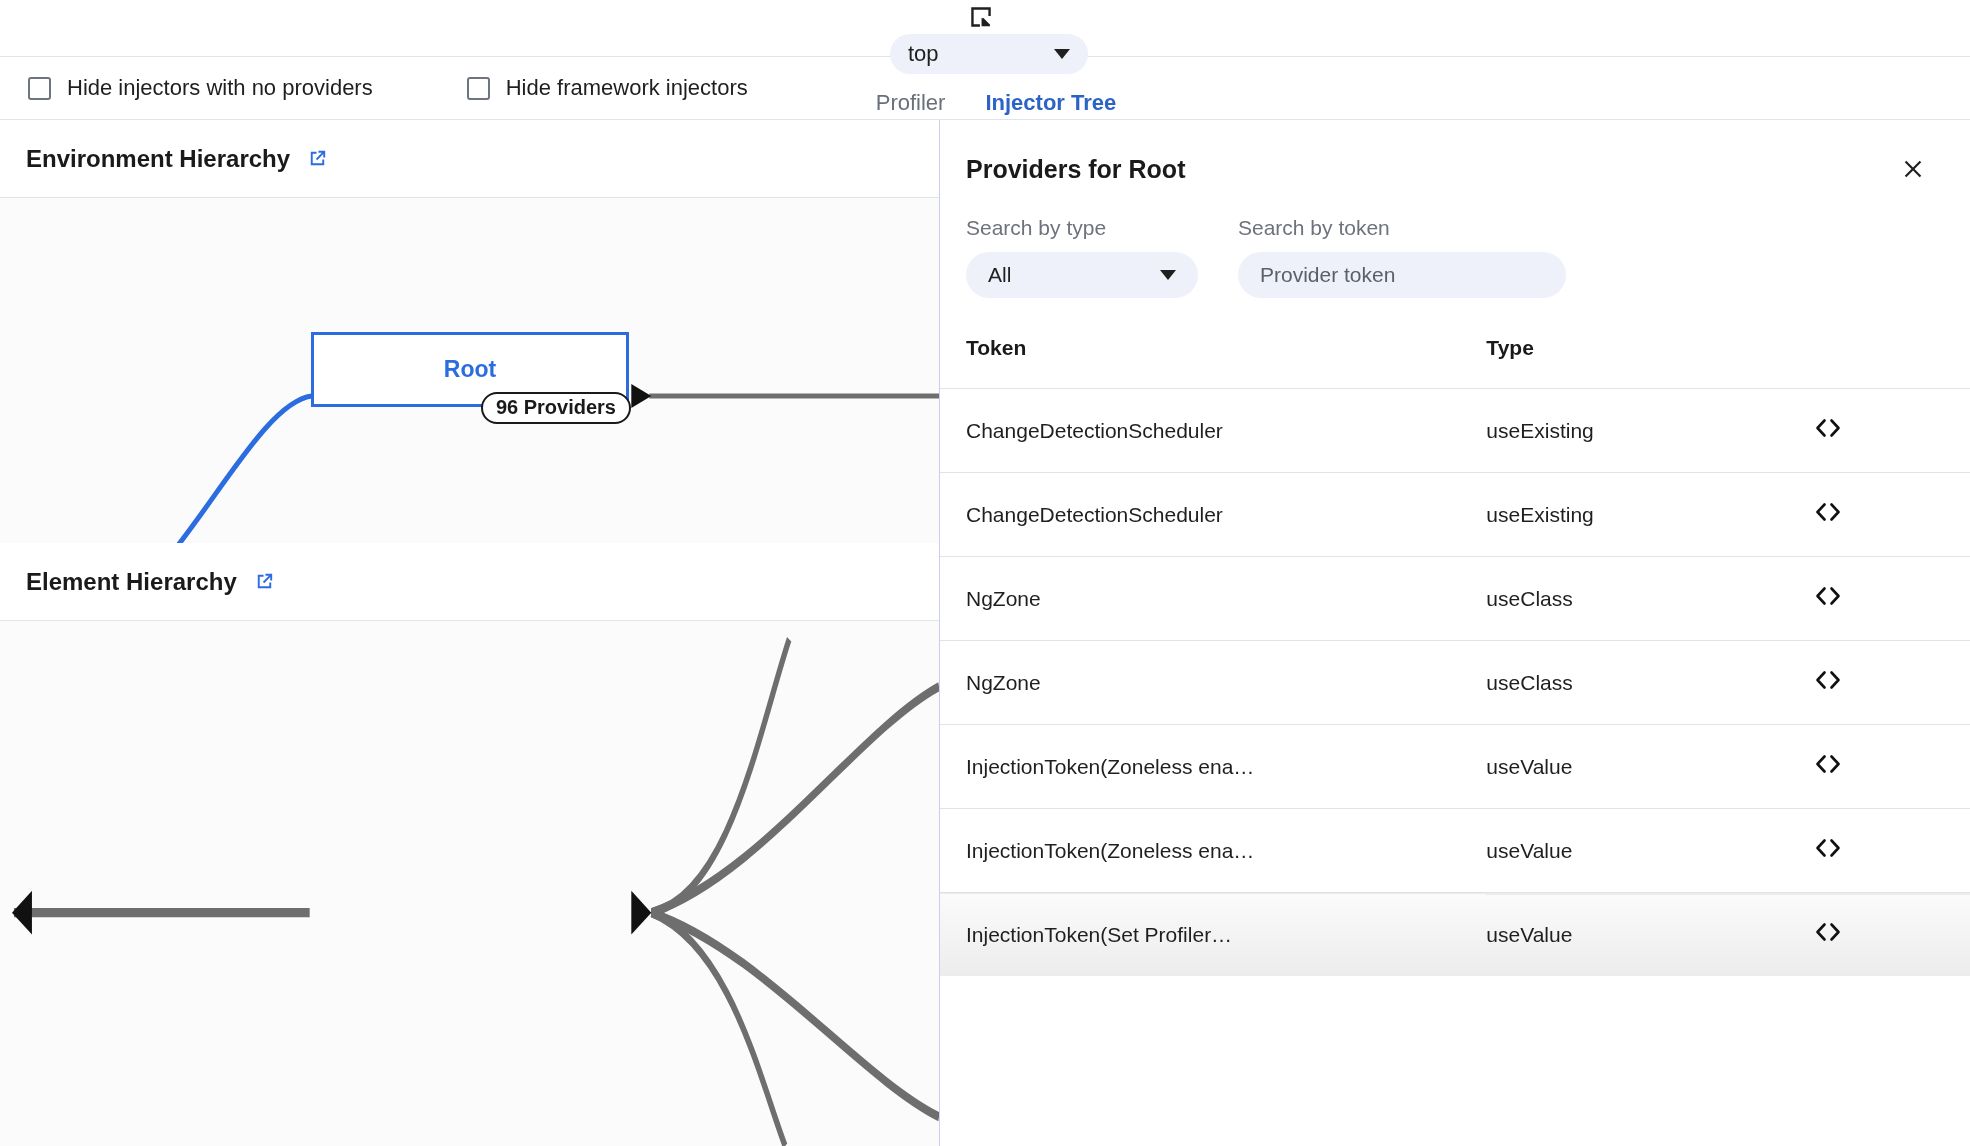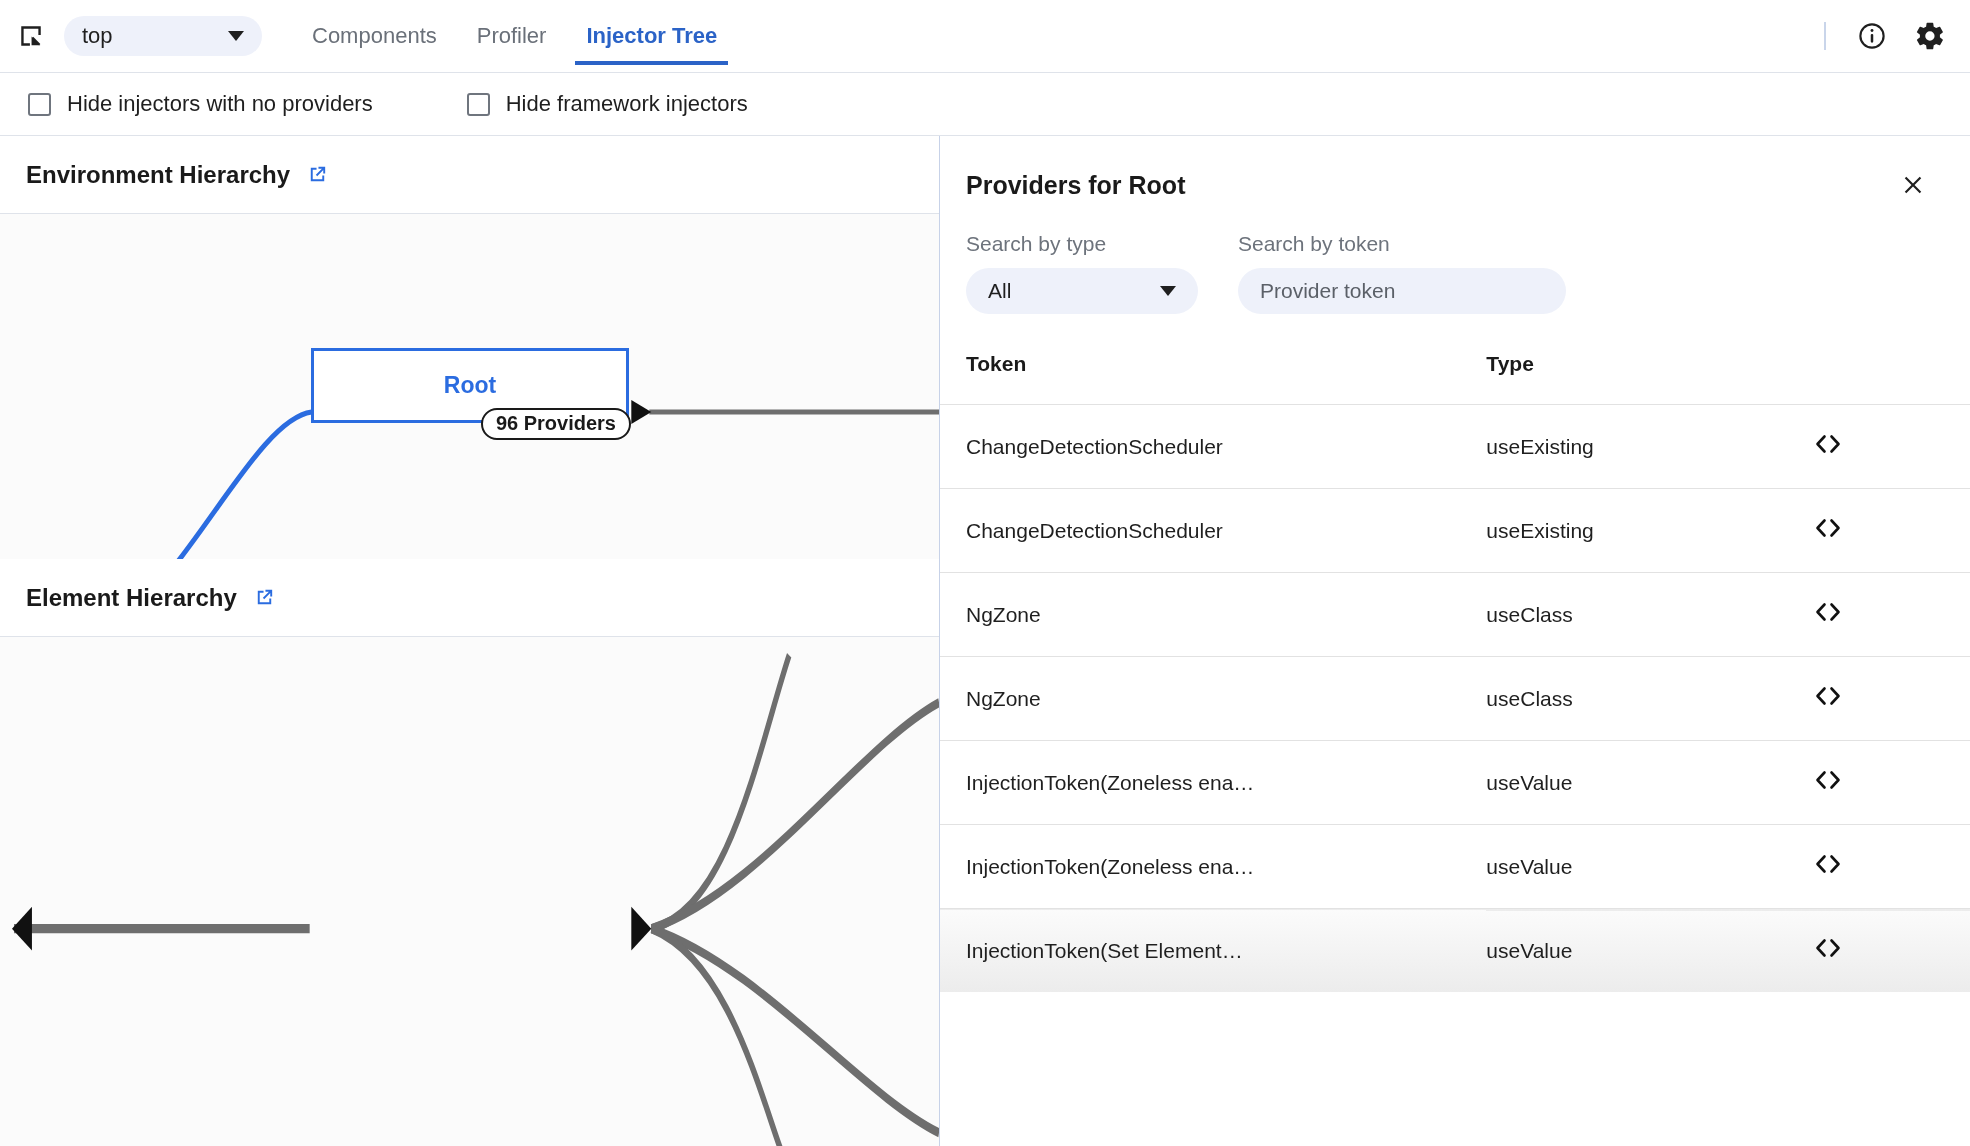--- a/index.html
+++ b/index.html
@@ -5,27 +5,28 @@
   * { box-sizing: border-box; margin: 0; padding: 0; }
   html, body {
     width: 1970px; height: 1146px;
     font-family: "Liberation Sans", sans-serif;
     background: #ffffff;
     overflow: hidden;
   }
 
   
   .toolbar {
-    height: 73px;
+    height: 57px;
     display: flex;
     align-items: center;
     padding: 0 22px 0 14px;
     background: #ffffff;
     border-bottom: 1px solid #dfe3ea;
     position: relative;
+    flex-direction: column;
   }
   .select-icon-btn {
     width: 34px; height: 34px;
     display: flex; align-items: center; justify-content: center;
     border-radius: 4px;
     cursor: pointer;
     flex: none;
   }
   .frame-select {
     margin-left: 16px;
@@ -241,21 +242,20 @@
       <path d="M13.4 13.4 L20 20" stroke="#1f1f1f" stroke-width="1.8"></path>
     </svg>
   </div>
 
   <div class="frame-select">
     <span class="label">top</span>
     <span class="chev"></span>
   </div>
 
   <div class="tabs">
-    <div class="tab">Components</div>
     <div class="tab">Profiler</div>
     <div class="tab active">Injector Tree</div>
   </div>
 
   <div class="toolbar-right">
     <div class="tb-divider"></div>
     <div class="icon-btn">
       <svg width="30" height="30" viewBox="0 0 24 24">
         <circle cx="12" cy="12" r="9.3" fill="none" stroke="#1f1f1f" stroke-width="1.7"></circle>
         <circle cx="12" cy="7.6" r="1.15" fill="#1f1f1f"></circle>
@@ -435,21 +435,21 @@
           <td class="c-act">
             <span class="code-icon">
               <svg width="30" height="24" viewBox="0 0 30 24">
                 <path d="M11.5 4.5 4.5 12l7 7.5" fill="none" stroke="#111" stroke-width="2.6" stroke-linecap="round" stroke-linejoin="round"></path>
                 <path d="M18.5 4.5 25.5 12l-7 7.5" fill="none" stroke="#111" stroke-width="2.6" stroke-linecap="round" stroke-linejoin="round"></path>
               </svg>
             </span>
           </td>
         </tr>
         <tr class="cut">
-          <td class="c-token">InjectionToken(Set Element…</td>
+          <td class="c-token">InjectionToken(Set Profiler…</td>
           <td class="c-type">useValue</td>
           <td class="c-act">
             <span class="code-icon">
               <svg width="30" height="24" viewBox="0 0 30 24">
                 <path d="M11.5 4.5 4.5 12l7 7.5" fill="none" stroke="#111" stroke-width="2.6" stroke-linecap="round" stroke-linejoin="round"></path>
                 <path d="M18.5 4.5 25.5 12l-7 7.5" fill="none" stroke="#111" stroke-width="2.6" stroke-linecap="round" stroke-linejoin="round"></path>
               </svg>
             </span>
           </td>
         </tr>

